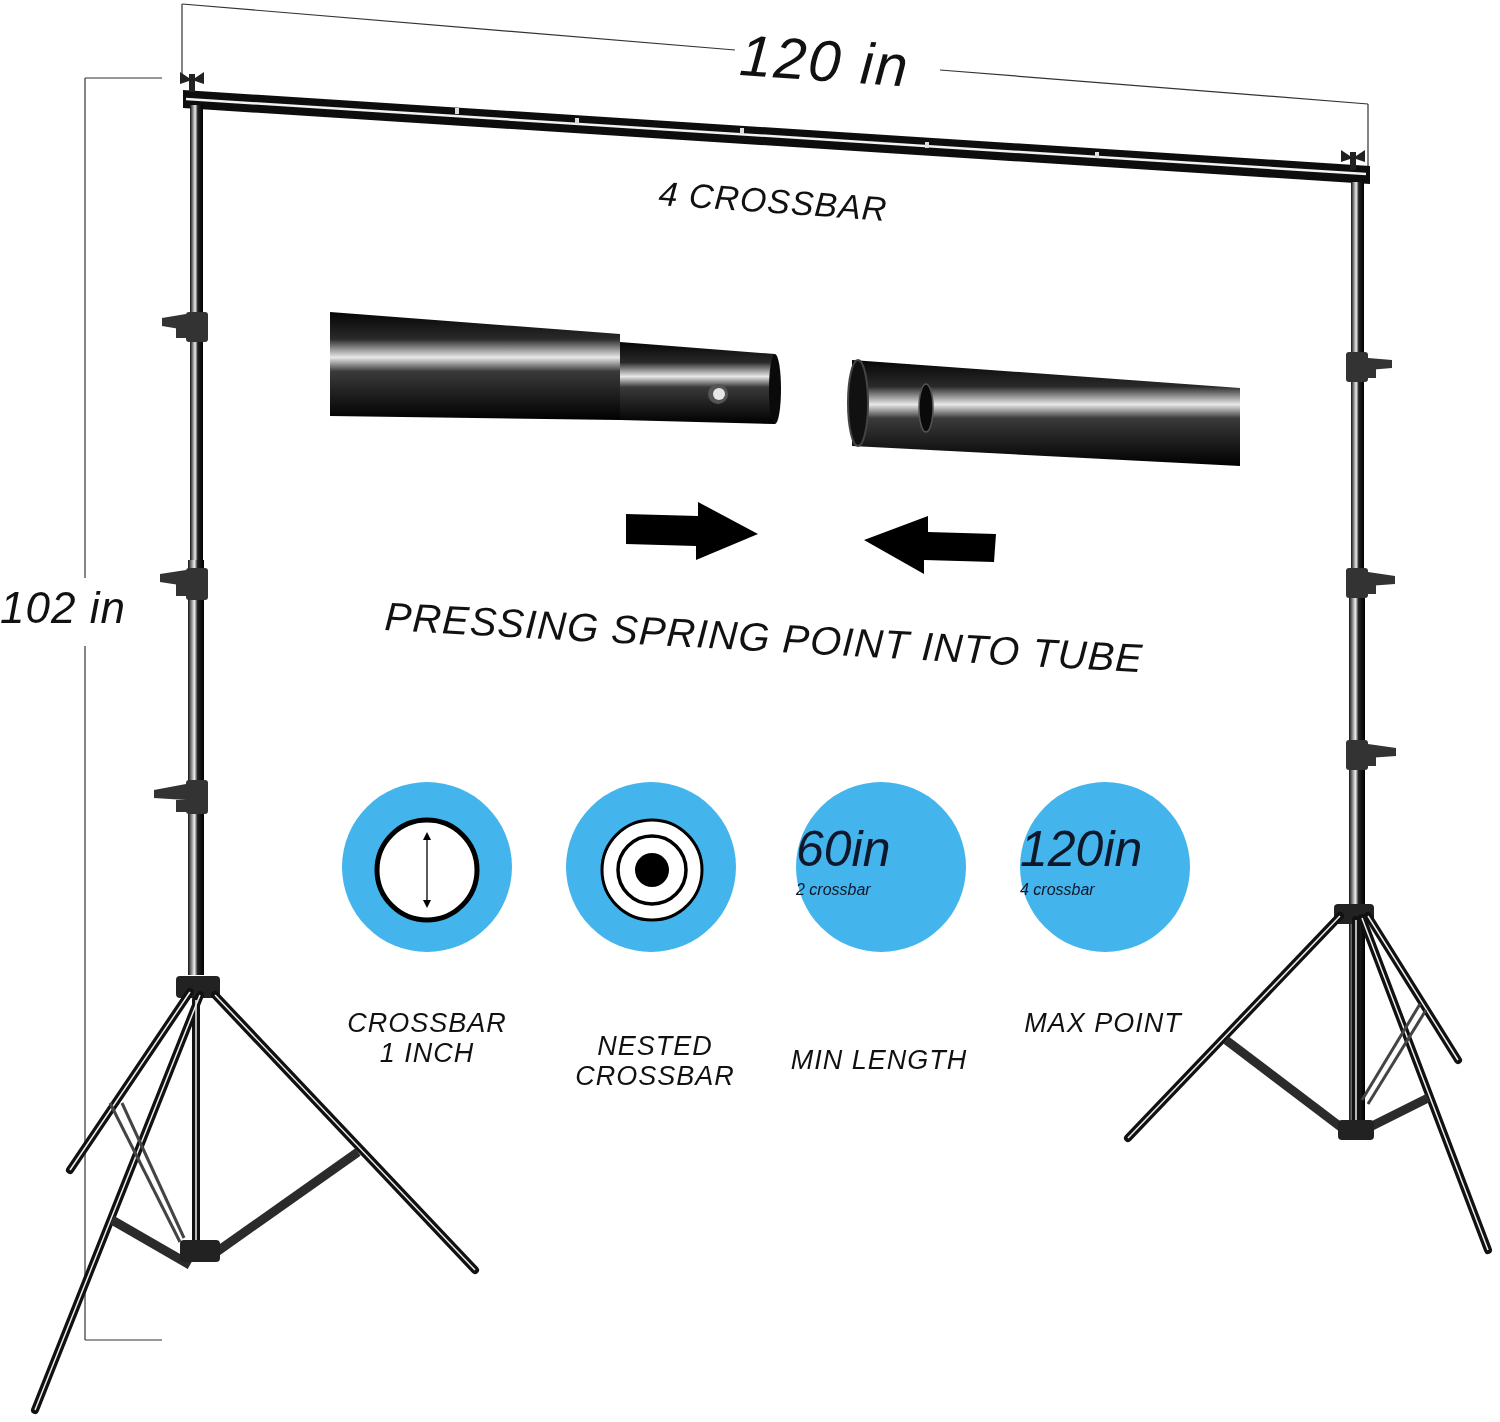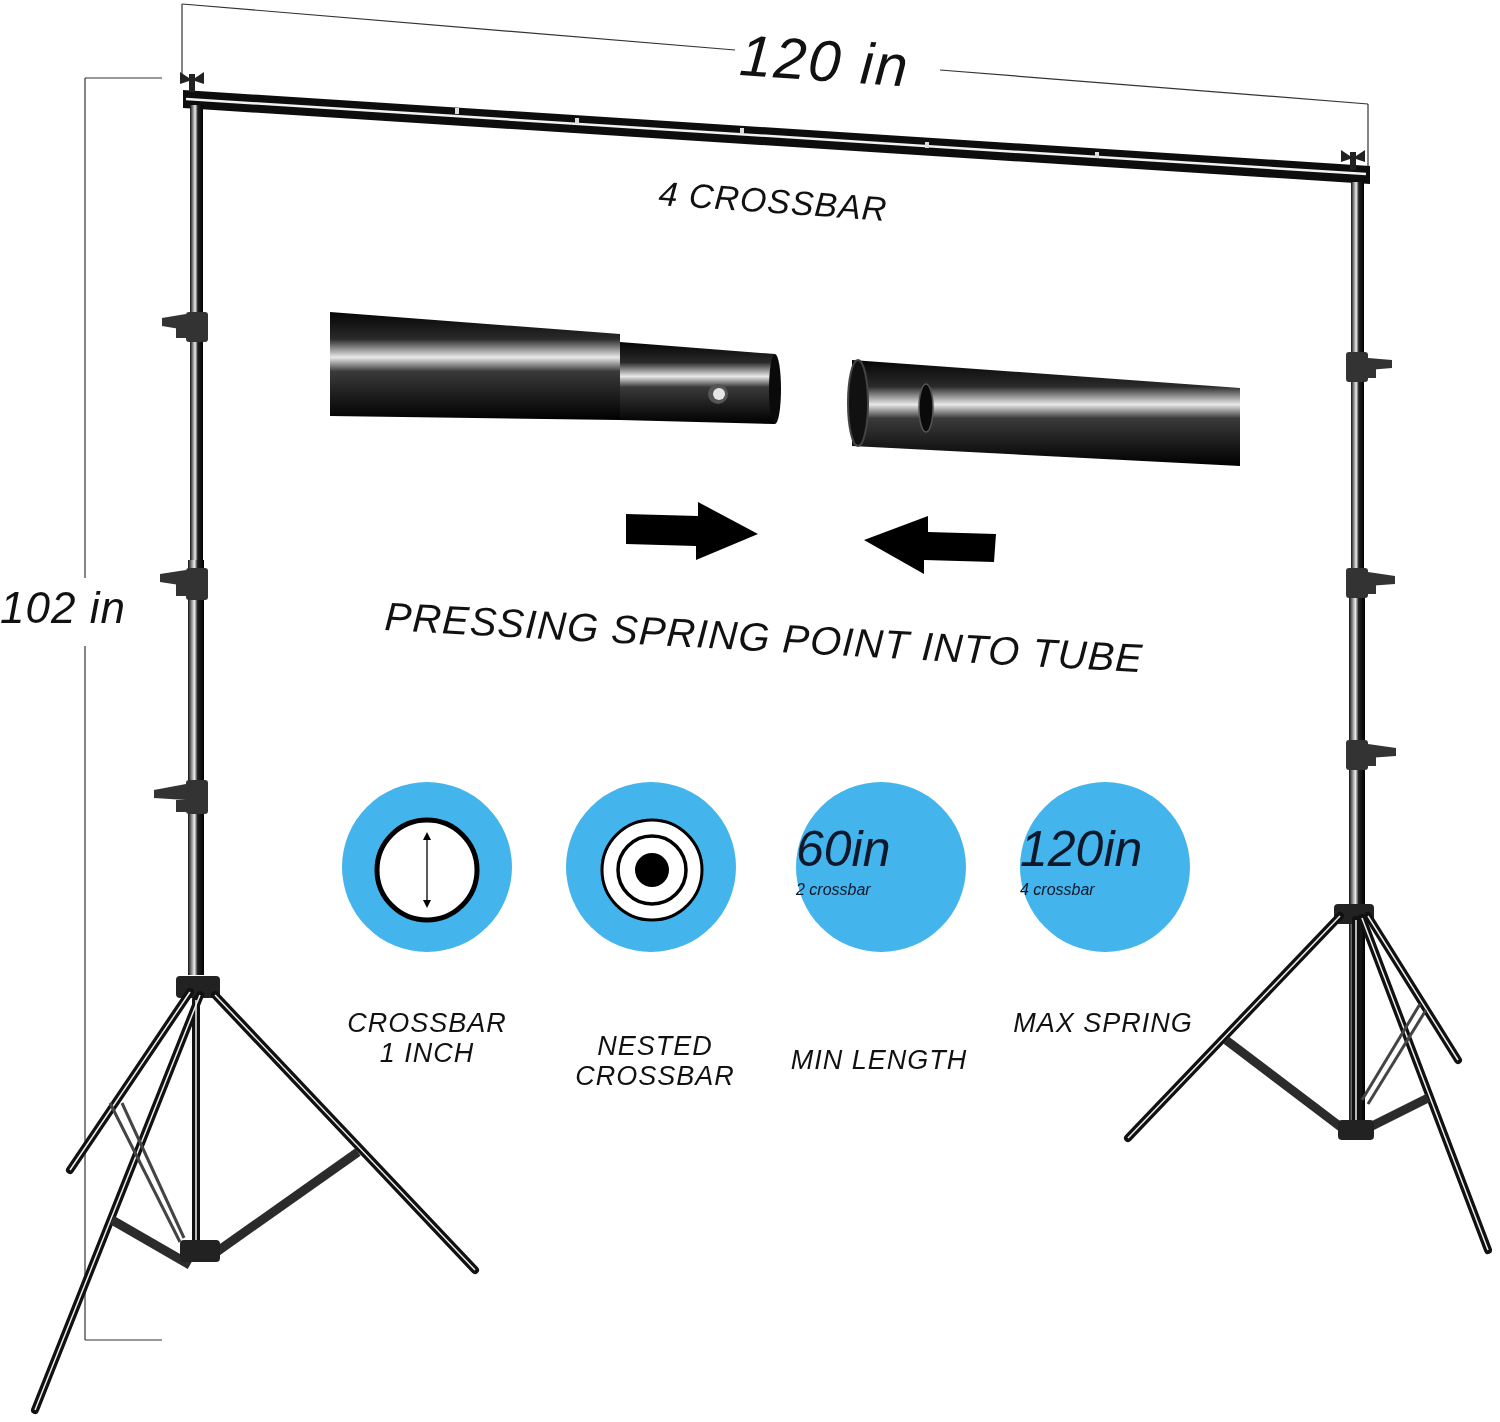--- a/index.html
+++ b/index.html
@@ -219,16 +219,16 @@
     <div>1 INCH</div>
   </div>
   <div class="caption" style="left:548px; top:1008px; width:214px;margin-top:23px;">
     <div>NESTED</div>
     <div>CROSSBAR</div>
   </div>
   <div class="caption" style="left:772px; top:1045px; width:214px;">
     <div>MIN LENGTH</div>
   </div>
   <div class="caption" style="left:996px; top:1008px; width:214px;">
-    <div>MAX SPRING</div>
+    <div>MAX POINT</div>
   </div>
 
 </div>
 
 </body></html>

